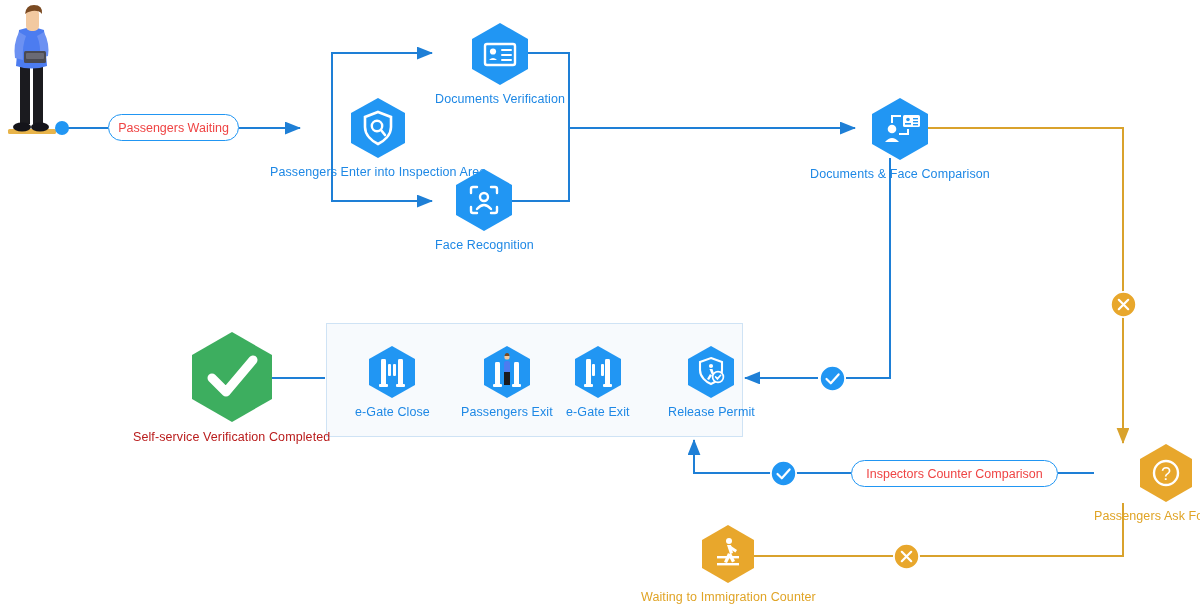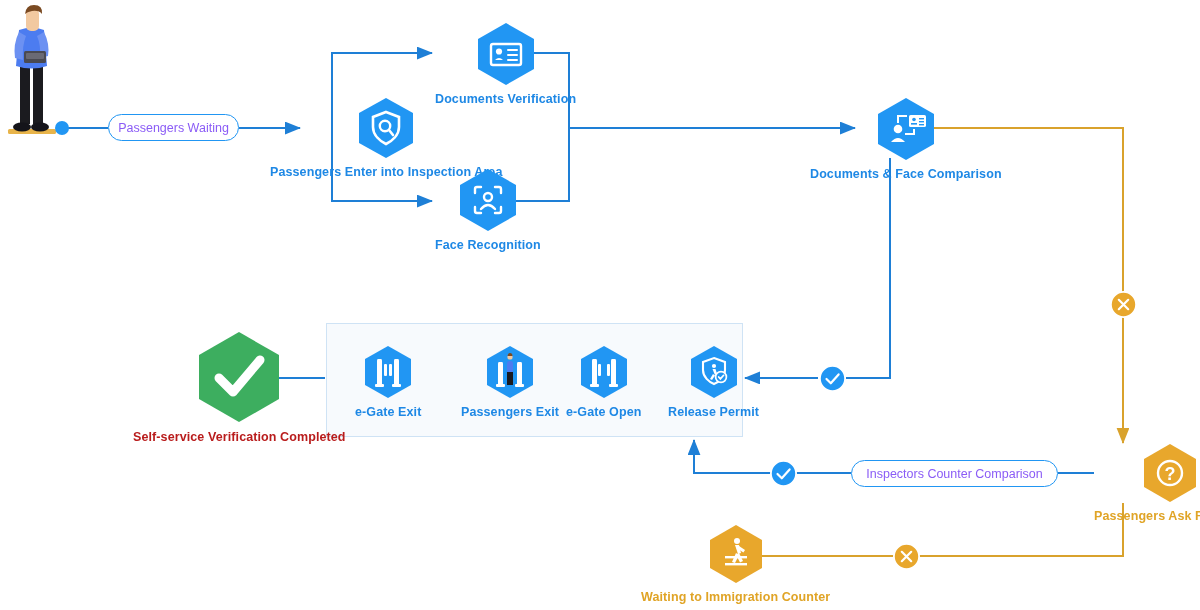--- a/index.html
+++ b/index.html
@@ -1,27 +1,27 @@
 <!DOCTYPE html>
 <html><head>
 <meta charset="utf-8">
 <style>
   html,body{margin:0;padding:0;background:#ffffff;}
   body{width:1200px;height:610px;font-family:"Liberation Sans",sans-serif;overflow:hidden;}
   #stage{position:relative;width:1200px;height:610px;background:#ffffff;}
   svg.layer{position:absolute;left:0;top:0;width:1200px;height:610px;}
-  .node{position:absolute;display:flex;flex-direction:column;align-items:center;font-weight:bold;}
+  .node{position:absolute;display:flex;flex-direction:column;align-items:center;}
   .hexwrap{position:relative;}
   .label{margin-top:3px;font-size:12.5px;white-space:nowrap;letter-spacing:.1px;line-height:1.1;}
   .lbl-blue{color:#1E88E5;}
   .lbl-green{color:#b91c1c;}
   .lbl-orange{color:#E0A426;}
   .pill{position:absolute;display:flex;align-items:center;justify-content:center;
         background:#ffffff;border:1.6px solid #2196F3;border-radius:999px;
-        color:#8b5cf6;font-size:12.5px;white-space:nowrap;box-sizing:border-box;}
+        color:#ef4444;font-size:12.5px;white-space:nowrap;box-sizing:border-box;}
   .panel{position:absolute;background:#F7FAFD;border:1.2px solid #CFE3F5;box-sizing:border-box;}
   .marker{position:absolute;border-radius:50%;display:flex;align-items:center;justify-content:center;}
   .marker svg{display:block;}
   .person{position:absolute;}
 </style>
 </head>
 <body>
 
 <div id="stage">
 
@@ -210,21 +210,21 @@
         <g fill="#fff">
           <rect x="15" y="14" width="5" height="26" rx="1.4"></rect>
           <rect x="34" y="14" width="5" height="26" rx="1.4"></rect>
           <rect x="21" y="19" width="3" height="12" rx="1"></rect>
           <rect x="30" y="19" width="3" height="12" rx="1"></rect>
           <rect x="13" y="39" width="9" height="3" rx="1"></rect>
           <rect x="32" y="39" width="9" height="3" rx="1"></rect>
         </g>
       </svg>
     </div>
-    <div class="label lbl-blue">e-Gate Open</div>
+    <div class="label lbl-blue">e-Gate Exit</div>
   </div>
 
   <div class="node" style="left:461px;top:345px;">
     <div class="hexwrap">
       <svg width="54" height="54" viewBox="0 0 54 54">
         <polygon points="27,1 50,14 50,40 27,53 4,40 4,14" fill="#2196F3"></polygon>
         <g>
           <rect x="15" y="17" width="5" height="23" rx="1.4" fill="#fff"></rect>
           <rect x="34" y="17" width="5" height="23" rx="1.4" fill="#fff"></rect>
           <rect x="13" y="39" width="9" height="3" rx="1" fill="#fff"></rect>
@@ -246,21 +246,21 @@
         <g fill="#fff">
           <rect x="16" y="14" width="5" height="26" rx="1.4"></rect>
           <rect x="33" y="14" width="5" height="26" rx="1.4"></rect>
           <rect x="23" y="19" width="3" height="12" rx="1"></rect>
           <rect x="28" y="19" width="3" height="12" rx="1"></rect>
           <rect x="14" y="39" width="9" height="3" rx="1"></rect>
           <rect x="31" y="39" width="9" height="3" rx="1"></rect>
         </g>
       </svg>
     </div>
-    <div class="label lbl-blue">e-Gate Exit</div>
+    <div class="label lbl-blue">e-Gate Close</div>
   </div>
 
   <div class="node" style="left:133px;top:330px;">
     <div class="hexwrap">
       <svg width="90" height="94" viewBox="0 0 90 94">
         <polygon points="45,2 85,25 85,69 45,92 5,69 5,25" fill="#3DAE5F"></polygon>
         <path d="M25,48 L39,62 L66,30" fill="none" stroke="#fff" stroke-width="9" stroke-linecap="round" stroke-linejoin="round"></path>
       </svg>
     </div>
     <div class="label lbl-green">Self-service Verification Completed</div>

